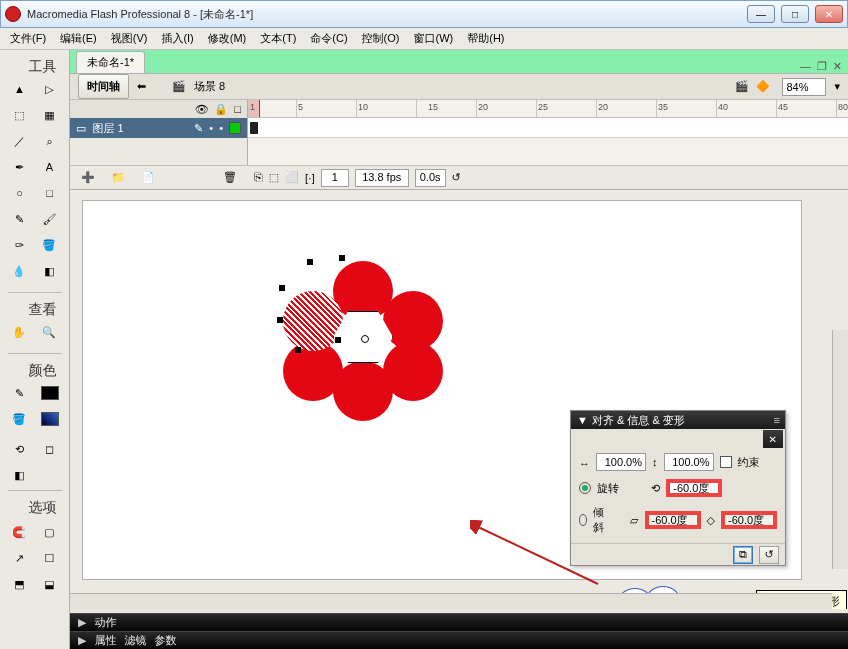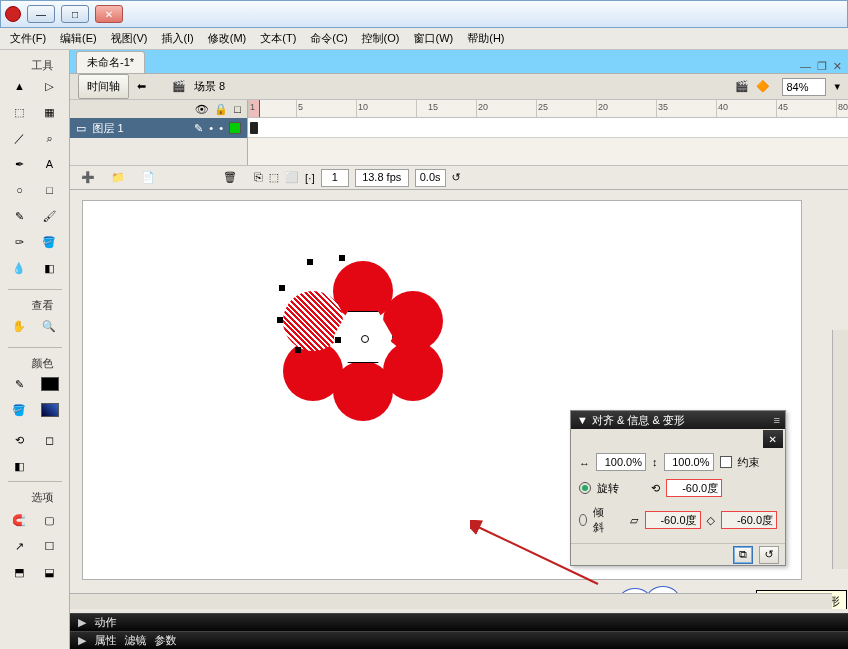--- a/index.html
+++ b/index.html
@@ -12,36 +12,36 @@
 .winbtns { display: flex; gap: 6px; }
 .winbtn { width: 28px; height: 18px; border: 1px solid #6a8ab0; border-radius: 3px; background: linear-gradient(#f4f8fc,#d0e0f0); display:flex;align-items:center;justify-content:center;font-size:10px;}
 .winbtn.close { background: linear-gradient(#f7b8b0,#e0766a); border-color:#b05048; color:#fff;}
 
 
 .menubar { height: 22px; background: #eceae5; border-bottom: 1px solid #c0c0c0; display: flex; align-items: center; padding: 0 4px; gap: 2px; }
 .menubar .mi { padding: 2px 6px; cursor: default; }
 
 
 .leftpanel { position: absolute; left: 0; top: 50px; width: 70px; bottom: 0; background: #ece9e2; border-right: 1px solid #b0b0b0; display:flex; flex-direction:column; align-items:center; padding-top:4px; }
-.panelhdr { font-size: 11px; color:#333; margin: 4px 0 2px 16px; }
+.panelhdr { font-size: 14px; color:#333; margin: 4px 0 2px 16px; }
 .toolgrid { display: grid; grid-template-columns: 24px 24px; gap: 4px 6px; margin-bottom: 6px; }
 .tbtn { width: 24px; height: 22px; border: 1px solid transparent; display:flex;align-items:center;justify-content:center; border-radius:2px;}
 .sep { width: 54px; height:1px; background:#b8b8b0; margin:4px 0;}
 .swatch { width:18px; height:14px; border:1px solid #555;}
 .optgrid { display:grid; grid-template-columns:24px 24px; gap:4px 6px; margin-top:2px;}
 
 
 .docarea { position:absolute; left:70px; top:50px; right:0; bottom:0; background:#ece9e2; }
-.tabstrip { height:24px; display:flex; align-items:flex-end; padding-left:6px; border-bottom:1px solid #b0b0b0; background:#7dd3fc; gap:4px;}
+.tabstrip { height:24px; display:flex; align-items:flex-end; padding-left:6px; border-bottom:1px solid #b0b0b0; background:#86efac; gap:4px;}
 .doctab { padding:3px 10px; background:#f5f3ee; border:1px solid #b0b0b0; border-bottom:none; border-radius:3px 3px 0 0; display:flex; align-items:center; gap:4px;}
 .docctrl { margin-left:auto; display:flex; gap:6px; padding-right:6px; font-size:10px; color:#555;}
 
 
 .scenebar { height:26px; background:#e4e1d8; border-bottom:1px solid #c0c0c0; display:flex; align-items:center; padding:0 8px; gap:8px;}
-.btn3d { padding:4px 8px; border:1px solid #a6a6a0; background:linear-gradient(#fafaf6,#e2e0d6); border-radius:2px;}
+.btn3d { padding:4px 8px; border:1px solid #a6a6a0; background:linear-gradient(#fafaf6,#e2e0d6); border-radius:2px;font-weight:bold;}
 .zoomfield { width:44px; height:18px; border:1px solid #999; background:#fff; padding:1px 3px; margin-left:4px;}
 
 
 .timeline { height:90px; background:#ece9e2; border-bottom:1px solid #b0b0b0; display:flex; flex-direction:column;}
 .tl-ruler { height:18px; display:flex; }
 .tl-layerhdr { width:178px; background:#e4e1d8; border-right:1px solid #b0b0b0; display:flex; align-items:center; justify-content:flex-end; gap:6px; padding-right:6px;}
 .tl-ruler-track { flex:1; position:relative; background:#f3f1ea; border-bottom:1px solid #c0c0c0; overflow:hidden;}
 .tick { position:absolute; top:0; bottom:0; width:1px; background:#c8c6be;}
 .ticklabel { position:absolute; top:2px; font-size:9px; color:#555;}
 .playhead { position:absolute; top:0; bottom:0; width:12px; background:rgba(220,40,40,.25); border-left:1px solid #c22; border-right:1px solid #c22;}
@@ -67,21 +67,21 @@
 
 .floatpanel { position:absolute; left:500px; top:220px; width:216px; background:#e6e3da; border:1px solid #888; box-shadow:2px 2px 4px rgba(0,0,0,.25);}
 .fp-title { height:18px; background:linear-gradient(#3a3a3a,#1a1a1a); color:#fff; display:flex; align-items:center; padding:0 6px; font-size:10px;}
 .fp-title .tri { margin-right:4px;}
 .fp-tabs { height:22px; background:#4a4a4a; display:flex; align-items:flex-end; padding-left:4px; gap:2px;}
 .fp-tab { padding:3px 10px; color:#ccc; font-size:10px; border-radius:3px 3px 0 0;}
 .fp-tab.active { background:#e6e3da; color:#000;}
 .fp-body { padding:8px; display:flex; flex-direction:column; gap:8px;}
 .fp-row { display:flex; align-items:center; gap:6px;}
 .pct { width:50px; height:18px; border:1px solid #999; background:#fff; padding:1px 3px; text-align:right;}
-.deg { width:56px; height:18px; border:1px solid #ef4444; background:#f2f1ea; padding:1px 3px; text-align:right;}
+.deg { width:56px; height:18px; border:4px solid #ef4444; background:#f2f1ea; padding:1px 3px; text-align:left;}
 .radio { width:12px; height:12px; border:1px solid #555; border-radius:50%; display:inline-flex; align-items:center; justify-content:center;}
 .radio.checked::after{content:"";width:6px;height:6px;background:#2a6;border-radius:50%;}
 .chk { width:12px; height:12px; border:1px solid #555; background:#fff;}
 .fp-foot { height:22px; border-top:1px solid #c4c1b8; display:flex; justify-content:flex-end; align-items:center; gap:6px; padding:0 6px;}
 .iconbtn { width:20px; height:18px; border:1px solid #a0a0a0; background:linear-gradient(#fafaf6,#e0ded4); display:flex;align-items:center;justify-content:center;}
 .iconbtn.highlight { border-color:#3a74b8; box-shadow:0 0 0 1px #7ab0e8 inset;}
 
 
 .tooltip { position:absolute; left:686px; top:400px; background:#ffffe1; border:1px solid #000; padding:3px 6px; font-size:11px;}
 
@@ -99,20 +99,21 @@
 .vscroll { position:absolute; right:0; top:140px; width:16px; bottom:40px; background:#e4e1d8; border-left:1px solid #b0b0b0;}
 .hscroll { position:absolute; left:0; right:16px; bottom:40px; height:16px; background:#e4e1d8; border-top:1px solid #b0b0b0;}
 
 .hamburger { margin-left:auto; color:#ccc; letter-spacing:-1px;}
 </style>
 </head>
 <body>
 
 <div class="titlebar">
   <div class="app-icon"></div>
+  <div class="title">Macromedia Flash Professional 8 - [未命名-1*]</div>
   <div class="winbtns">
     <div class="winbtn">—</div>
     <div class="winbtn">□</div>
     <div class="winbtn close">✕</div>
   </div>
 </div>
 
 <div class="menubar">
   <span class="mi">文件(F)</span>
   <span class="mi">编辑(E)</span>

